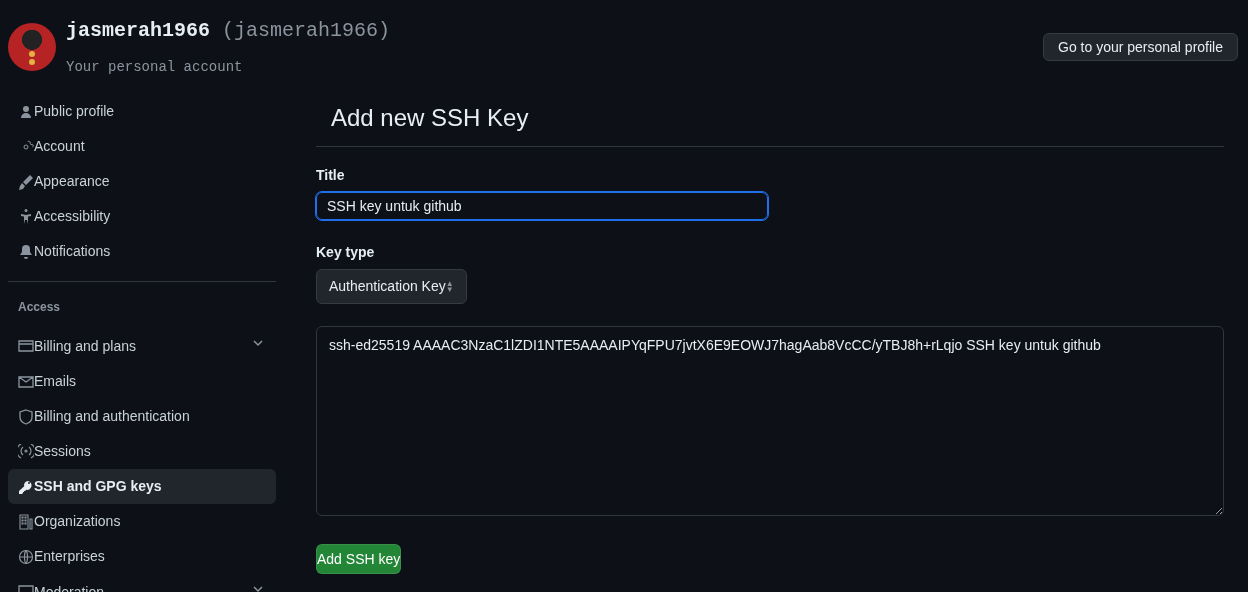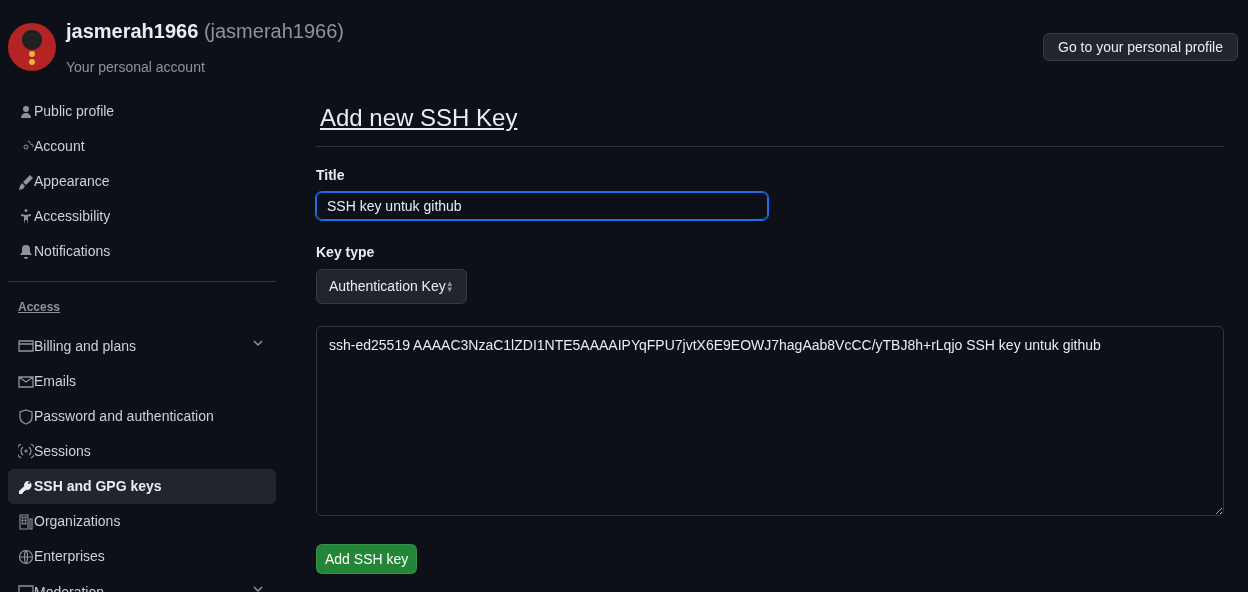--- a/index.html
+++ b/index.html
@@ -24,45 +24,45 @@
     font-size:14px;line-height:1.5;}
   .page{display:flex;flex-direction:column;min-height:592px;width:1248px;}
   
   .hdr{display:flex;align-items:center;padding:16px 0 8px 8px;}
   .avatar{width:48px;height:48px;border-radius:50%;margin-right:10px;
     background:radial-gradient(circle at 50% 35%,#222 25%,transparent 26%),
                linear-gradient(#b62324,#b62324);
     position:relative;flex:0 0 auto;}
   .avatar::after{content:"";position:absolute;left:50%;bottom:6px;transform:translateX(-50%);
     width:6px;height:6px;border-radius:50%;background:#e3b341;box-shadow:0 -8px 0 #e3b341;}
-  .who{flex:1 1 auto;}
+  .who{flex:1 1 auto;font-family:Liberation Mono, monospace;}
   .who .line1{font-size:20px;font-weight:600;}
   .who .handle{color:var(--muted);font-weight:400;}
   .who .line2{color:var(--muted);font-size:14px;margin-top:11px;}
   .hdr .spacer{flex:1 1 auto;}
   .btn{display:inline-flex;align-items:center;gap:6px;
     background:var(--btn-bg);border:1px solid var(--btn-border);color:var(--text);
     padding:5px 14px;border-radius:6px;font-size:14px;cursor:pointer;white-space:nowrap;}
-  .btn-green{background:var(--btn-green);border-color:rgba(240,246,252,.1);color:#fff;font-weight:500;padding:6px 8px;}
+  .btn-green{background:var(--btn-green);border-color:rgba(240,246,252,.1);color:#fff;font-weight:500;padding:6px 0;}
   
   .body{display:flex;align-items:flex-start;gap:40px;padding:0 8px;}
   .sidebar{width:268px;flex:0 0 268px;}
   .content{flex:1 1 auto;padding-right:16px;}
   
   .nav-list{list-style:none;margin:8px 0 0 0;padding:0;}
   .nav-item{display:flex;align-items:center;gap:0;padding:7px 10px;border-radius:6px;
     color:var(--link);cursor:pointer;position:relative;}
   .nav-item.active{background:var(--sidebar-active);font-weight:600;color:var(--text);}
   .nav-item .ico{width:16px;height:16px;flex:0 0 16px;display:inline-flex;align-items:center;justify-content:center;color:var(--muted);}
   .nav-item.active .ico{color:var(--text);}
   .nav-item .chev{margin-left:auto;color:var(--muted);}
   .nav-sep{border:0;border-top:1px solid var(--border);margin:12px 0;}
-  .nav-head{font-size:12px;color:var(--muted);padding:4px 10px;font-weight:600;text-decoration:underline;}
-  
-  h1{font-size:24px;font-weight:400;margin:14px 0 6px 4px;color:var(--text);text-decoration:underline;}
+  .nav-head{font-size:12px;color:var(--muted);padding:4px 10px;font-weight:600;}
+  
+  h1{font-size:24px;font-weight:400;margin:14px 0 6px 15px;color:var(--text);}
   .rule{border:0;border-top:1px solid var(--border);margin:10px 0 18px 0;}
   .field-label{font-weight:600;font-size:14px;margin-bottom:6px;display:block;}
   .text-input{width:430px;max-width:100%;background:var(--input-bg);border:1px solid var(--input-focus);
     outline:1px solid var(--input-focus);border-radius:6px;padding:5px 10px;color:var(--text);font-size:14px;}
   .select-like{display:inline-flex;align-items:center;background:var(--btn-bg);
     border:1px solid var(--btn-border);border-radius:6px;padding:6px 12px;cursor:pointer;color:var(--text);}
   .up-down{display:inline-flex;flex-direction:column;line-height:6px;font-size:8px;color:var(--muted);}
   .textarea{width:100%;box-sizing:border-box;min-height:190px;background:var(--input-bg);
     border:1px solid var(--input-border);border-radius:6px;padding:10px 12px;color:var(--text);
     font-size:14px;resize:vertical;font-family:inherit;}
@@ -152,21 +152,21 @@
               </svg>
             </span>
             <span>Emails</span>
           </li>
           <li class="nav-item">
             <span class="ico">
               <svg class="icon-svg">
                 <use href="#i-shield"></use>
               </svg>
             </span>
-            <span>Password and authentication</span>
+            <span>Billing and authentication</span>
           </li>
           <li class="nav-item">
             <span class="ico">
               <svg class="icon-svg">
                 <use href="#i-broadcast"></use>
               </svg>
             </span>
             <span>Sessions</span>
           </li>
           <li class="nav-item active">

